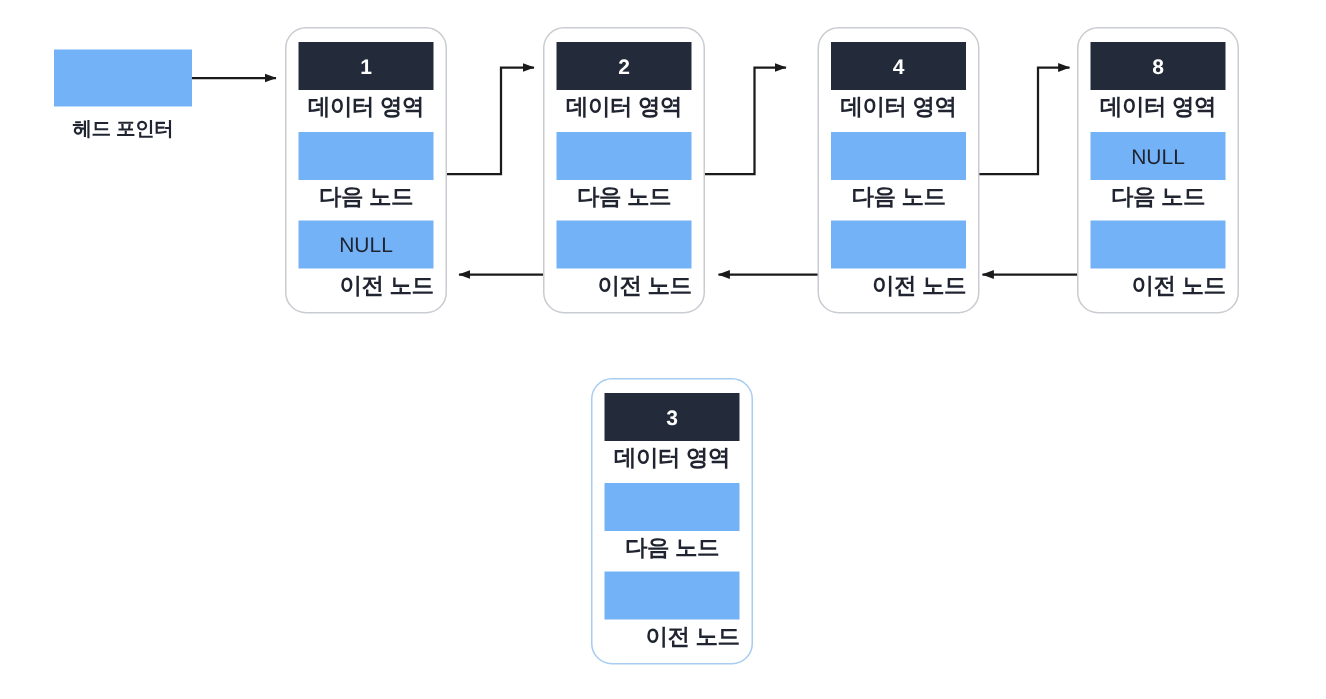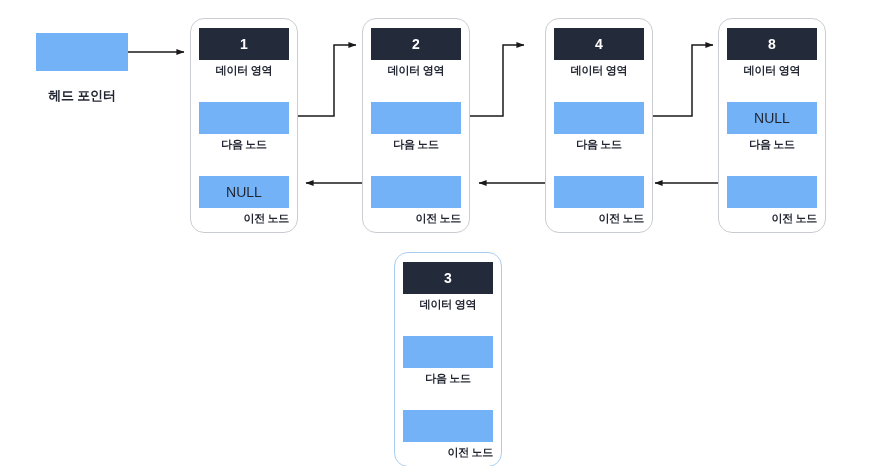--- a/index.html
+++ b/index.html
@@ -31,21 +31,21 @@
     position: absolute;
     left: 36px;
     top: 33px;
     width: 92px;
     height: 38px;
     background: #74b2f7;
   }
   .head-pointer-label {
     position: absolute;
     left: 16px;
-    top: 87px;
+    top: 77px;
     width: 132px;
     text-align: center;
     font-size: 13px;
     color: #1f2430;
     font-weight: 700;
     letter-spacing: -0.2px;
   }
 
   
   .node {
@@ -66,41 +66,40 @@
     color: #ffffff;
     font-size: 14px;
     font-weight: 700;
     display: flex;
     align-items: center;
     justify-content: center;
     box-sizing: border-box;
   }
   .field-label {
     text-align: center;
-    font-size: 11px;
+    font-size: 15px;
     color: #1f2430;
     font-weight: 700;
     letter-spacing: -0.3px;
     padding: 4px 0 7px 0;
     line-height: 1.1;
   }
   .field-label.last {
     padding-bottom: 2px;
     text-align: right;
   }
   .ptr-box {
     height: 32px;
     background: #74b2f7;
     display: flex;
     align-items: center;
     justify-content: center;
     font-size: 14px;
     color: #1f2430;
     box-sizing: border-box;
-    margin-top: 19px;
   }
 </style>
 </head>
 <body>
 
 <div id="canvas">
 
   <svg id="wires" viewBox="0 0 884 466" xmlns="http://www.w3.org/2000/svg">
     <defs>
       <marker id="ah" markerWidth="9" markerHeight="9" refX="7.6" refY="3.4" orient="auto" markerUnits="userSpaceOnUse">

